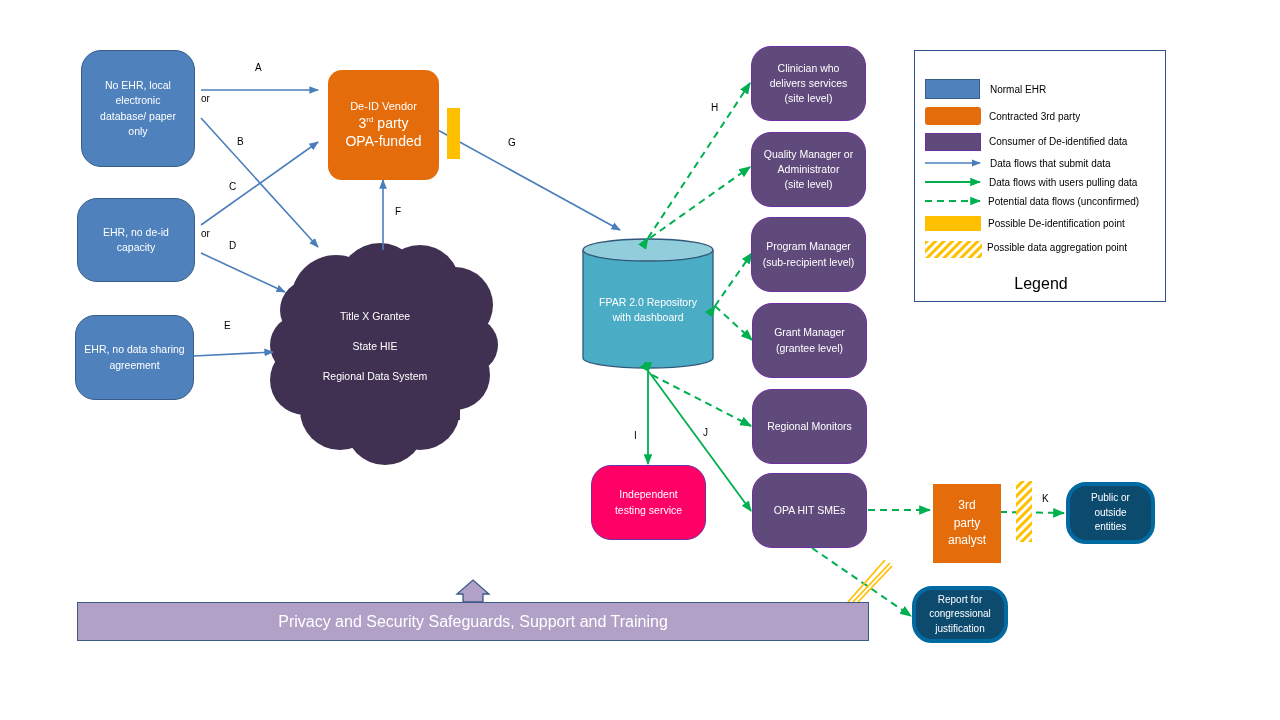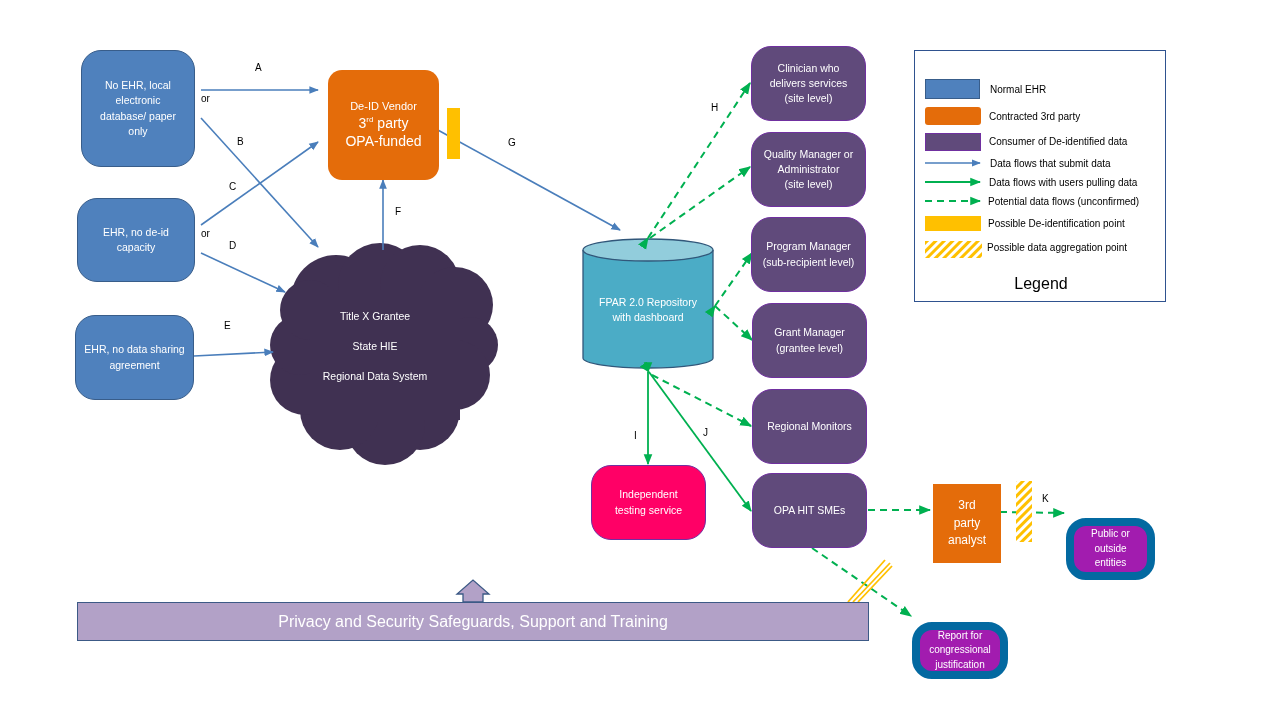--- a/index.html
+++ b/index.html
@@ -5,21 +5,21 @@
   html, body { margin: 0; padding: 0; background: #ffffff; }
   body { width: 1280px; height: 720px; position: relative; overflow: hidden;
          font-family: "Liberation Sans", "DejaVu Sans", sans-serif; }
   .abs { position: absolute; box-sizing: border-box; }
   .node { display: flex; align-items: center; justify-content: center; text-align: center;
           color: #ffffff; font-size: 10.5px; line-height: 1.45; padding: 4px; white-space: pre-line; border-radius: 20px; }
   .ehr { background: #4f81bd; border: 1.5px solid #385d8a; }
   .consumer { background: #604a7b; border: 1.5px solid #7030a0; }
   .orange { background: #e46c0a; border-radius: 14px; }
   .pinkred { background: #ff0066; border: 1.5px solid #7030a0; }
-  .report { background: #a21caf; border: 8px solid #0369a1; font-size: 10px; margin-top: 36px; }
+  .report { background: #0c4a6e; border: 4px solid #0369a1; font-size: 10px; }
   .lbl { font-size: 10px; color: #000000; }
   .legend-box { border: 1.5px solid #2f528f; background: #ffffff; }
   .leg-text { font-size: 10px; color: #000; white-space: nowrap; }
   #diagram-svg { position: absolute; left: 0; top: 0; }
   .cloud-text { color: #ffffff; font-size: 10.5px; text-align: center; }
   .safeguard { background: #b2a1c7; border: 1.5px solid #3c5a86; color: #ffffff;
                font-size: 16px; display: flex; align-items: center; justify-content: center; }
 </style>
 </head>
 <body>

